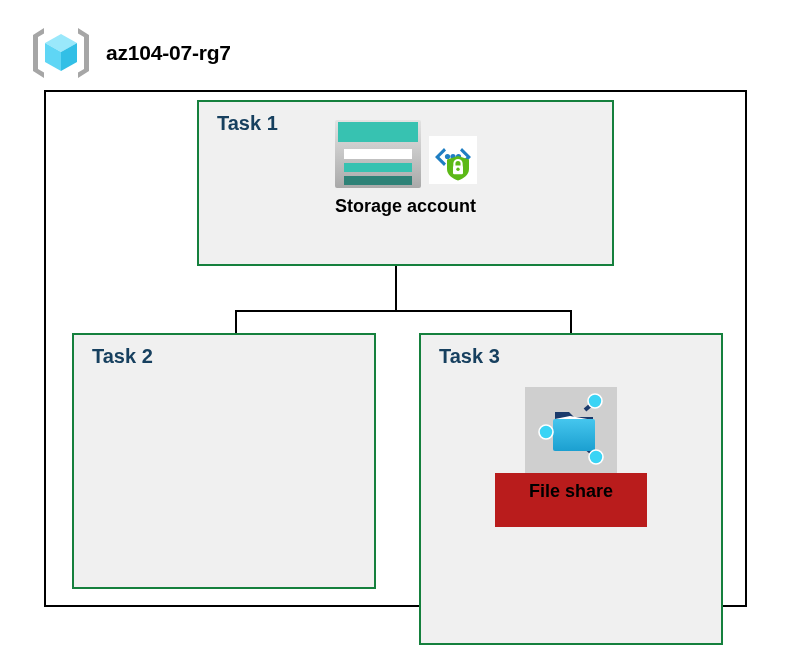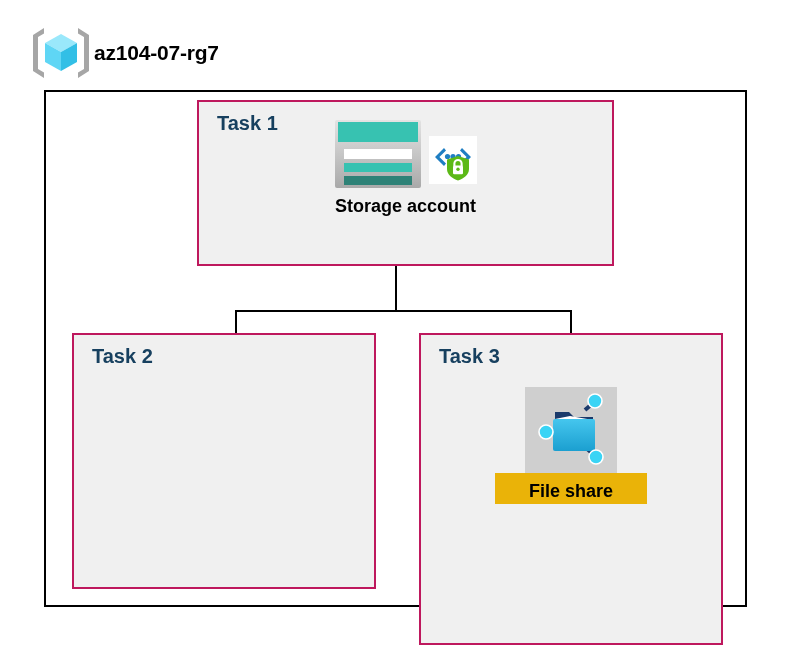--- a/index.html
+++ b/index.html
@@ -15,21 +15,21 @@
     overflow: hidden;
   }
 
   
   #rg-header {
     position: absolute;
     left: 30px;
     top: 26px;
     display: flex;
     align-items: center;
-    gap: 2px;
+    gap: 14px;
   }
   #rg-icon { width: 62px; height: 54px; display: block; }
   #rg-title {
     font-size: 21px;
     font-weight: bold;
     color: #000000;
     letter-spacing: -0.2px;
     white-space: nowrap;
   }
 
@@ -41,21 +41,21 @@
     width: 703px;
     height: 517px;
     border: 2px solid #000000;
     box-sizing: border-box;
     background: #ffffff;
   }
 
   
   .task-panel {
     position: absolute;
-    border: 2px solid #be185d;
+    border: 2px solid #15803d;
     background: #f0f0f0;
     box-sizing: border-box;
   }
   #task1-panel { left: 197px; top: 100px;  width: 417px; height: 166px; }
   #task2-panel { left: 72px;  top: 333px;  width: 304px; height: 256px; }
   #task3-panel { left: 419px; top: 333px;  width: 304px; height: 312px; }
 
   .task-label {
     position: absolute;
     left: 18px;
@@ -100,22 +100,22 @@
   #blob-container-icon { width: 96px; height: 66px; display: block; margin-bottom: 22px; }
 
   
   #fileshare-node { left: 0; right: 0; top: 52px; }
   #file-share-icon { width: 76px; height: 76px; display: block; }
   #fileshare-icon-plate {
     background: #cfcfcf;
     padding: 5px 8px 6px 8px;
   }
   #fileshare-caption-plate {
-    background: #eab308;
-    padding: 8px 34px 2px 34px;
+    background: #b91c1c;
+    padding: 8px 34px 25px 34px;
     margin-top: -1px;
   }
 
   
   #connectors {
     position: absolute;
     left: 0; top: 0;
     width: 788px; height: 647px;
     pointer-events: none;
   }

